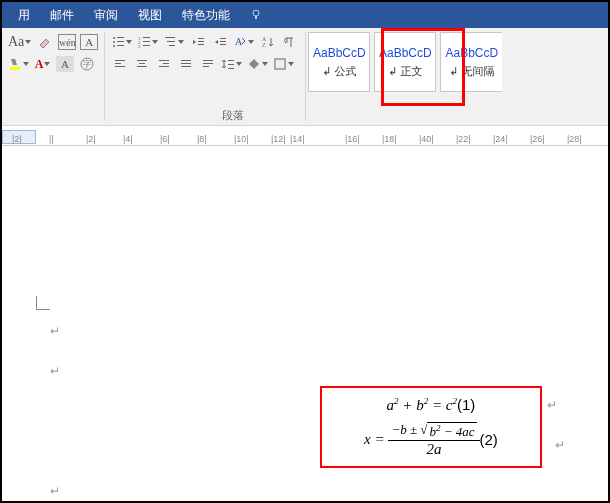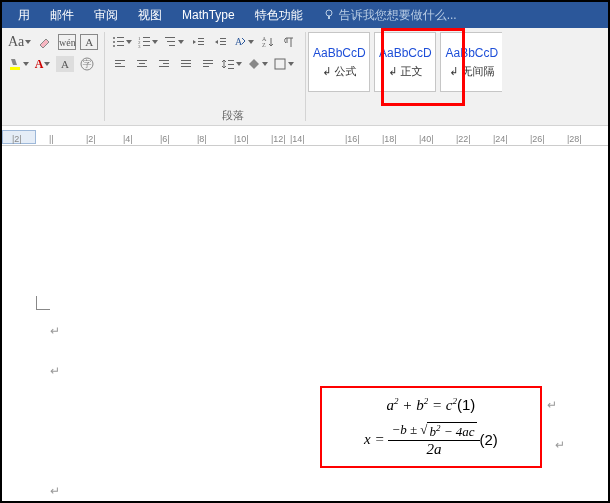--- a/index.html
+++ b/index.html
@@ -40,28 +40,26 @@
 .style-highlight-box { position: absolute; left: 379px; top: 0px; width: 84px; height: 78px; border: 3px solid red; pointer-events: none; z-index: 5; }
 </style>
 </head>
 <body>
 
 <div class="menubar">
   <div class="tab">用</div>
   <div class="tab">邮件</div>
   <div class="tab">审阅</div>
   <div class="tab">视图</div>
-  <div class="tab">MathType</div>
   <div class="tab">特色功能</div>
   <div class="search">
     <svg width="12" height="12" viewBox="0 0 12 12">
         <circle cx="6" cy="4" r="3" fill="none" stroke="#b8cce4" stroke-width="1"></circle>
         <rect x="5" y="7" width="2" height="3" fill="#b8cce4"></rect>
       </svg>
-    <span>告诉我您想要做什么...</span>
   </div>
 </div>
 
 <div class="ribbon">
   <div class="style-highlight-box"></div>
 
   <div class="ribbon-group">
     <div class="row">
       <div class="btn Aa">Aa <span class="dd"></span></div>
       <div class="btn">

